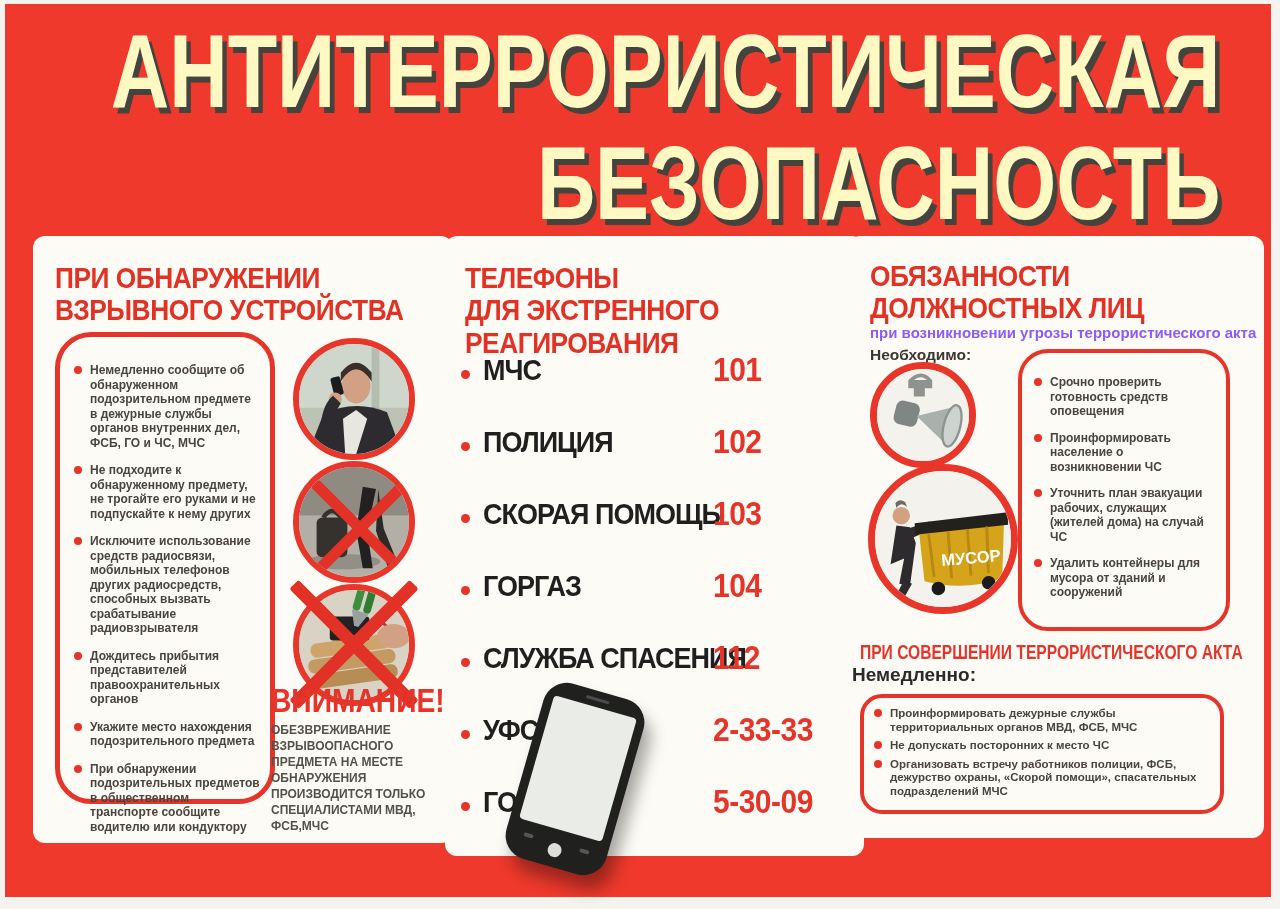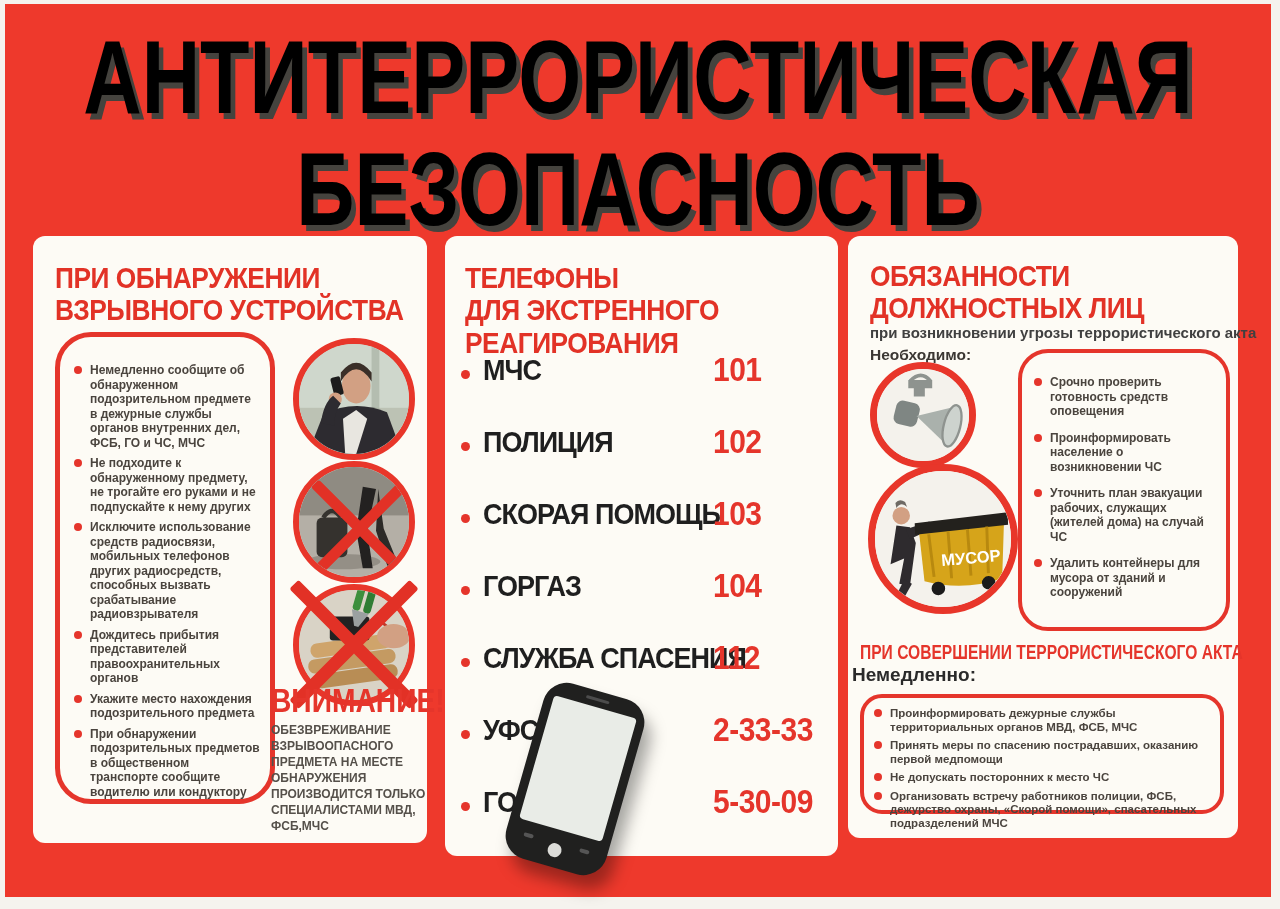--- a/index.html
+++ b/index.html
@@ -7,47 +7,47 @@
     width:1280px;height:909px;position:relative;overflow:hidden;
     background:#f5f3ee;
     font-family:"Liberation Sans","DejaVu Sans",sans-serif;
     -webkit-font-smoothing:antialiased;
   }
   .poster{
     position:absolute;left:5px;top:4px;width:1266px;height:893px;
     background:#ee392c;
   }
   
-  .title{position:absolute;left:0;right:0;top:16px;text-align:center;color:#000000;}
+  .title{position:absolute;left:0;right:0;top:10px;text-align:right;color:#fef9c3;}
   .title-line{
     font-size:88px;font-weight:800;line-height:98px;letter-spacing:0;
     transform:scale(0.92,1.18);transform-origin:center top;
     text-shadow:5px 5px 0 #45433e;
     white-space:nowrap;
   }
   .title-line2{margin-top:14px;}
   
-  .panel{position:absolute;background:#fdfbf5;border-radius:12px;}
+  .panel{position:absolute;background:#fdfbf5;border-radius:12px;padding-left:26px;}
   .panel-left{left:28px;top:232px;width:394px;height:607px;}
   .panel-mid{left:440px;top:232px;width:393px;height:620px;}
   .panel-right{left:843px;top:232px;width:390px;height:602px;}
   .p-heading{
     position:absolute;color:#e23226;font-weight:800;
     font-size:28px;line-height:30px;letter-spacing:-0.5px;
     transform:scale(0.94,1.08);transform-origin:left top;white-space:nowrap;
   }
   
   .rbox{position:absolute;border:5px solid #e5352b;border-radius:36px;box-sizing:border-box;}
   .blist{display:flex;flex-direction:column;}
   .bi{display:flex;align-items:flex-start;}
   .dot{flex:none;width:8px;height:8px;border-radius:50%;background:#e5352b;margin:3px 8px 0 0;}
   .bt{font-size:12px;line-height:14.5px;font-weight:700;color:#4a443e;}
   
   .lp-box{left:22px;top:96px;width:220px;height:472px;padding:26px 10px 0 14px;}
-  .lp-box .blist{gap:6px;}
+  .lp-box .blist{gap:13px;}
   .photo{
     position:absolute;left:260px;width:110px;height:110px;border-radius:50%;
     border:6px solid #e8362a;overflow:hidden;background:#cfd7cc;
   }
   .photo svg{display:block;width:100%;height:100%;}
   .xbar{position:absolute;background:#e23126;border-radius:3px;}
   .x-in .xbar{width:128px;height:11px;left:-3px;top:56px;}
   .x1{transform:rotate(45deg);}
   .x2{transform:rotate(-45deg);}
   .x-big{position:absolute;left:248px;width:146px;height:146px;pointer-events:none;}
@@ -79,21 +79,21 @@
   .phone-body{
     position:absolute;inset:0;background:#20201f;border-radius:24px;
     box-shadow:10px 12px 16px rgba(0,0,0,0.35);
   }
   .phone-screen{position:absolute;left:9px;right:9px;top:16px;bottom:38px;background:#e9ece7;border-radius:4px;}
   .phone-slit{position:absolute;left:40px;top:7px;width:24px;height:3px;background:#4c4c4c;border-radius:2px;}
   .phone-btn{position:absolute;left:45px;bottom:10px;width:14px;height:14px;border-radius:50%;background:#dcdcd8;}
   .phone-key{position:absolute;bottom:22px;width:10px;height:4px;background:#555;border-radius:2px;}
   .pk1{left:18px;} .pk2{left:76px;}
   
-  .rp-sub{position:absolute;left:22px;top:88px;font-size:15px;line-height:18px;font-weight:800;color:#404040;white-space:nowrap;}
+  .rp-sub{position:absolute;left:22px;top:88px;font-size:15px;line-height:18px;font-weight:800;color:#8b5cf6;white-space:nowrap;}
   .rp-nec{position:absolute;left:22px;top:110px;font-size:15.5px;font-weight:800;color:#3b3733;}
   .circle-img{
     position:absolute;border-radius:50%;border:7px solid #e8362a;
     overflow:hidden;background:#f4f2ec;box-sizing:border-box;
   }
   .ci-speaker{left:22px;top:126px;width:106px;height:106px;}
   .ci-bin{left:20px;top:228px;width:150px;height:150px;}
   .circle-img svg{display:block;width:100%;height:100%;}
   .rp-box{left:170px;top:113px;width:212px;height:282px;border-width:4px;border-radius:30px;padding:22px 8px 0 12px;}
   .rp-box .blist{gap:12px;}
@@ -328,24 +328,20 @@
     <div class="act-head">ПРИ СОВЕРШЕНИИ ТЕРРОРИСТИЧЕСКОГО АКТА</div>
     <div class="act-label">Немедленно:</div>
     <div class="rbox act-box">
       <div class="blist">
         <div class="bi">
             <span class="dot"></span>
             <span class="bt">Проинформировать дежурные службы территориальных органов МВД, ФСБ, МЧС</span>
           </div>
         <div class="bi">
             <span class="dot"></span>
-            <span class="bt">Принять меры по спасению пострадавших, оказанию первой медпомощи</span>
-          </div>
-        <div class="bi">
-            <span class="dot"></span>
             <span class="bt">Не допускать посторонних к место ЧС</span>
           </div>
         <div class="bi">
             <span class="dot"></span>
             <span class="bt">Организовать встречу работников полиции, ФСБ, дежурство охраны, «Скорой помощи», спасательных подразделений МЧС</span>
           </div>
       </div>
     </div>
   </div>
 

